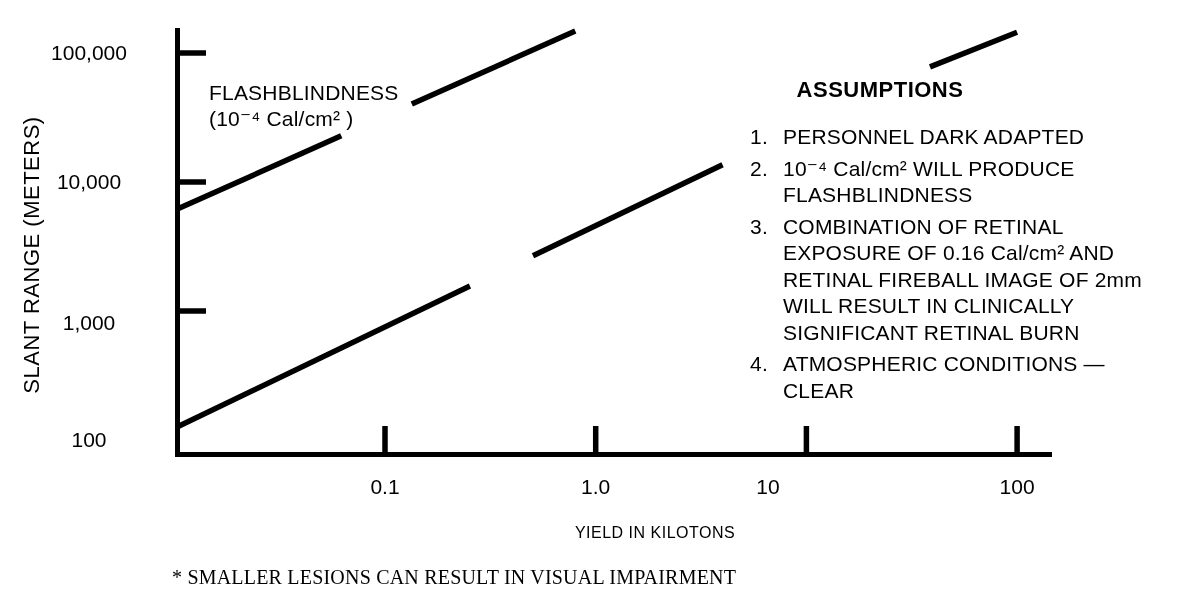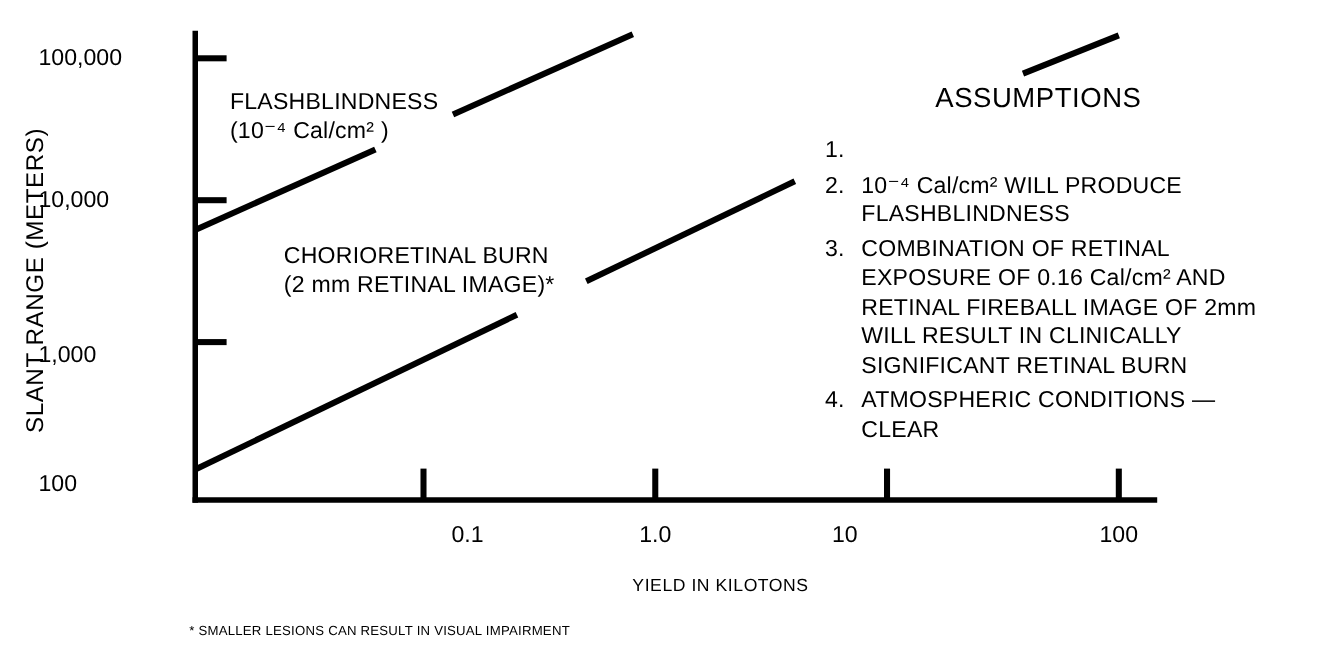--- a/index.html
+++ b/index.html
@@ -17,30 +17,30 @@
   .xlabel{
     left:655px;top:533px;transform:translate(-50%,-50%);
     font-size:16px;white-space:nowrap;letter-spacing:0.5px;
   }
   .line-label{
     font-size:21px;line-height:26px;white-space:pre-line;letter-spacing:0.2px;
   }
   .flash-label{left:209px;top:80px;}
   .chorio-label{left:258px;top:220px;}
   .assump-title{
-    left:944px;top:90px;transform:translate(-50%,-50%);
-    font-size:25px;white-space:nowrap;letter-spacing:0.5px;
+    left:880px;top:90px;transform:translate(-50%,-50%);
+    font-size:22px;white-space:nowrap;letter-spacing:0.5px;font-weight:bold;
   }
   .assumptions{left:750px;top:124px;width:460px;}
   .assump-item{display:flex;font-size:21px;line-height:26.5px;margin-bottom:5px;letter-spacing:0.2px;}
   .assump-num{width:33px;flex:none;}
   .assump-text{white-space:pre-line;}
-  .footnote{left:172px;top:566px;font-size:12px;white-space:nowrap;letter-spacing:0.2px;}
+  .footnote{left:172px;top:566px;font-size:20px;white-space:nowrap;letter-spacing:0.2px;font-family:Liberation Serif, serif;}
   .ytick{
-    position:absolute;left:35px;width:108px;text-align:left;
+    position:absolute;left:35px;width:108px;text-align:center;
     font-size:21px;line-height:22px;
   }
   .xtick{
     position:absolute;transform:translateX(-50%);
     font-size:21px;line-height:22px;
   }
 </style>
 </head>
 <body>
 
@@ -63,41 +63,40 @@
       <line x1="533.0021140290721" y1="255.77061157028623" x2="722.5540401728017" y2="164.7734808202419" stroke="#000000" stroke-width="5.5"></line>
     </svg>
 
   <div id="ytick-labels">
       <div class="ytick" style="top: 42px;">100,000</div>
       <div class="ytick" style="top: 171px;">10,000</div>
       <div class="ytick" style="top: 312px;">1,000</div>
       <div class="ytick" style="top: 429px;">100</div>
     </div>
   <div id="xtick-labels">
-      <div class="xtick" style="left: 385px; top: 476px; margin-left: 40px;">0.1</div>
+      <div class="xtick" style="left: 385px; top: 476px;">0.1</div>
       <div class="xtick" style="left: 595.7px; top: 476px; text-align: right;">1.0</div>
       <div class="xtick" style="left: 768px; top: 476px;">10</div>
       <div class="xtick" style="left: 1017.1px; top: 476px;">100</div>
     </div>
 
   <div class="abs ylabel">SLANT RANGE (METERS)</div>
 
   <div class="abs xlabel">YIELD IN KILOTONS</div>
 
   <div class="abs line-label flash-label">FLASHBLINDNESS
 (10⁻⁴  Cal/cm² )</div>
 
-  <div class="abs line-label chorio-label">CHORIORETINAL BURN
-(2 mm RETINAL IMAGE)*</div>
 
   <div class="abs assump-title">ASSUMPTIONS</div>
 
   <div class="abs assumptions">
     <div class="assump-item">
       <span class="assump-num">1.</span>
+      <span class="assump-text">PERSONNEL DARK ADAPTED</span>
     </div>
     <div class="assump-item">
       <span class="assump-num">2.</span>
       <span class="assump-text">10⁻⁴ Cal/cm²  WILL PRODUCE
 FLASHBLINDNESS</span>
     </div>
     <div class="assump-item">
       <span class="assump-num">3.</span>
       <span class="assump-text">COMBINATION OF RETINAL
 EXPOSURE OF 0.16 Cal/cm²  AND

